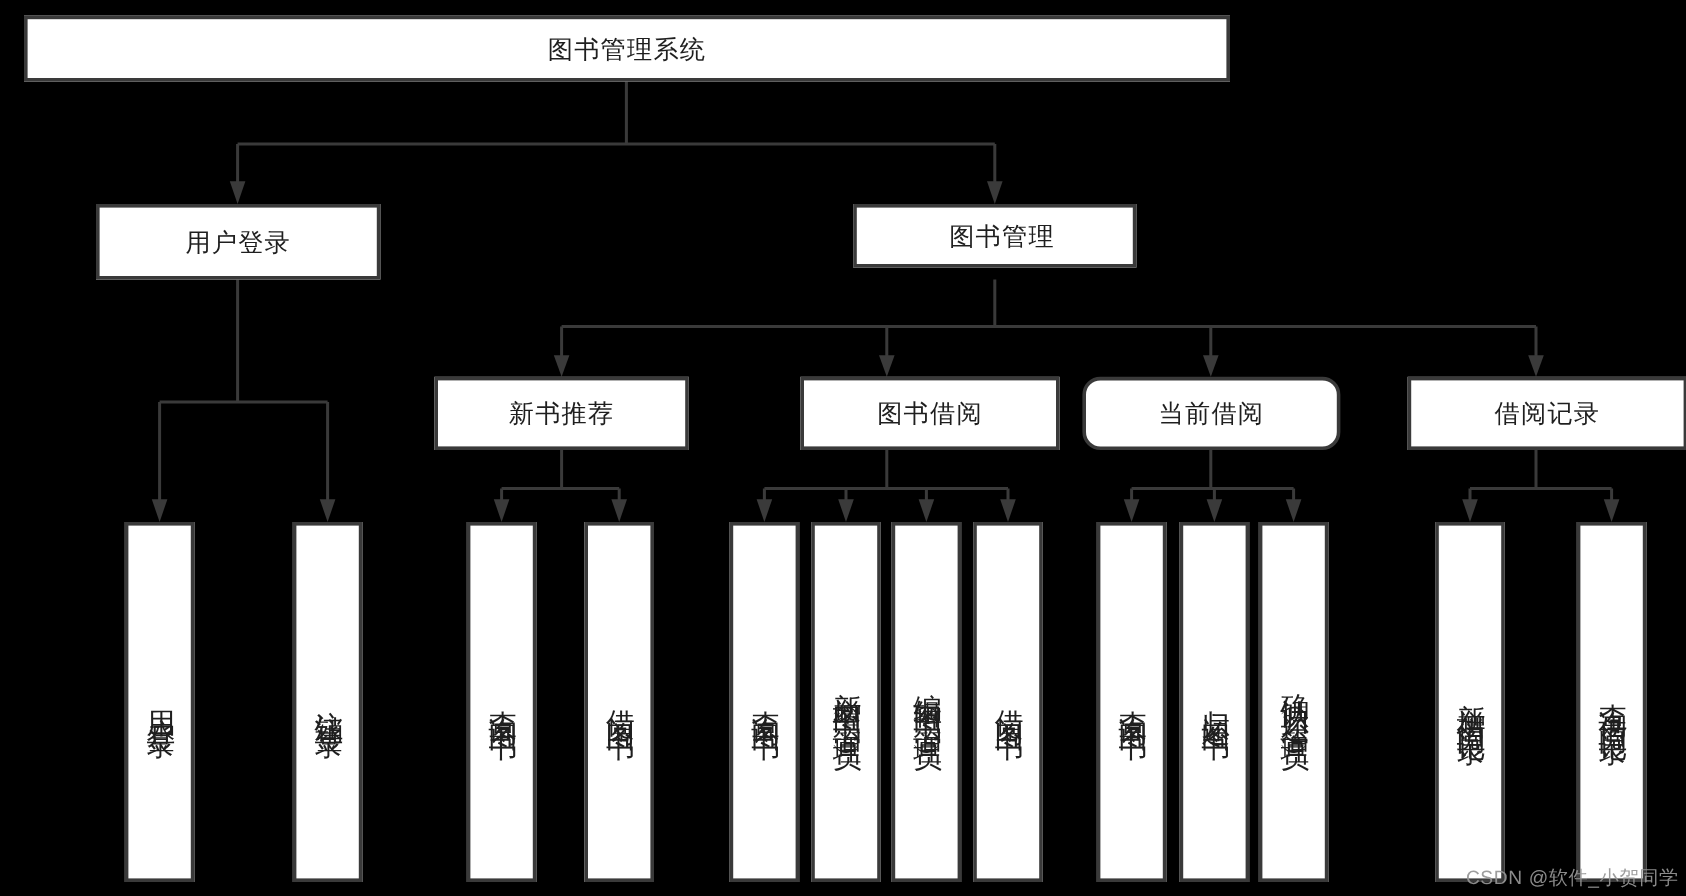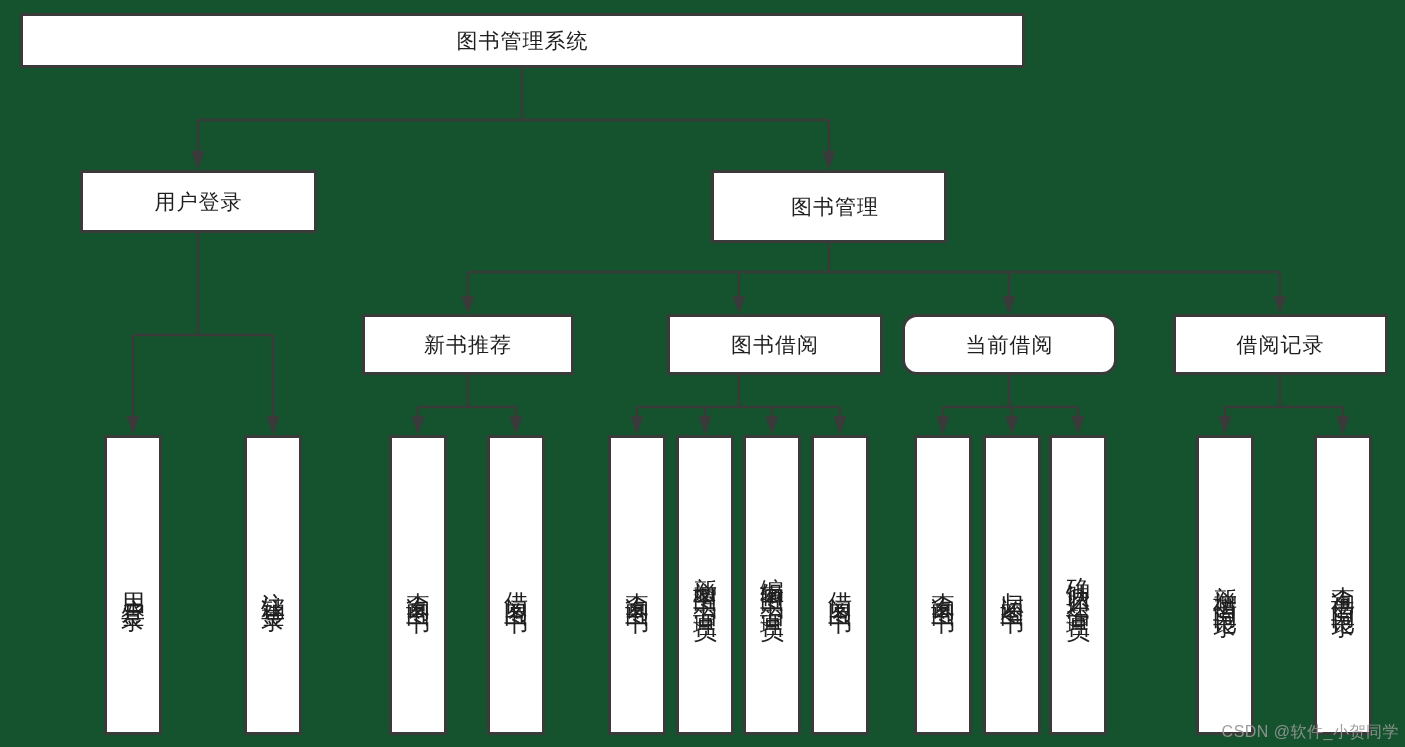--- a/index.html
+++ b/index.html
@@ -5,21 +5,21 @@
   html, body {
     margin: 0;
     padding: 0;
     background: #ffffff;
     font-family: "Liberation Sans", sans-serif;
   }
   #canvas {
     position: relative;
     width: 1405px;
     height: 747px;
-    background: #14532d;
+    background: #000000;
     overflow: hidden;
   }
   #connectors {
     position: absolute;
     left: 0;
     top: 0;
     width: 1405px;
     height: 747px;
     pointer-events: none;
   }
@@ -110,34 +110,34 @@
     </g>
   </svg>
 
   <div class="node" style="left:20px; top:13px; width:1005px; height:55px;">
     <span class="hlabel">图书管理系统</span>
   </div>
 
   <div class="node" style="left:80px; top:170px; width:237px; height:63px;">
     <span class="hlabel">用户登录</span>
   </div>
-  <div class="node" style="left:711px; top:170px; width:236px; height:73px;padding-left:12px;">
+  <div class="node" style="left:711px; top:170px; width:236px; height:53px;padding-left:12px;">
     <span class="hlabel">图书管理</span>
   </div>
 
   <div class="node" style="left:362px; top:314px; width:212px; height:61px;">
     <span class="hlabel">新书推荐</span>
   </div>
   <div class="node" style="left:631px; top:314px; width:216px; height:61px;margin-left:36px;">
     <span class="hlabel">图书借阅</span>
   </div>
   <div class="node" style="left:902px; top:314px; width:215px; height:61px;border-radius:15px;">
     <span class="hlabel">当前借阅</span>
   </div>
-  <div class="node" style="left:1173px; top:314px; width:215px; height:61px;">
+  <div class="node" style="left:1173px; top:314px; width:233px; height:61px;">
     <span class="hlabel">借阅记录</span>
   </div>
 
   <div class="node leaf" style="left:104px;">
     <span class="vtext">用户登录</span>
   </div>
   <div class="node leaf" style="left:244px;">
     <span class="vtext">注销登录</span>
   </div>
   <div class="node leaf" style="left:389px;">

